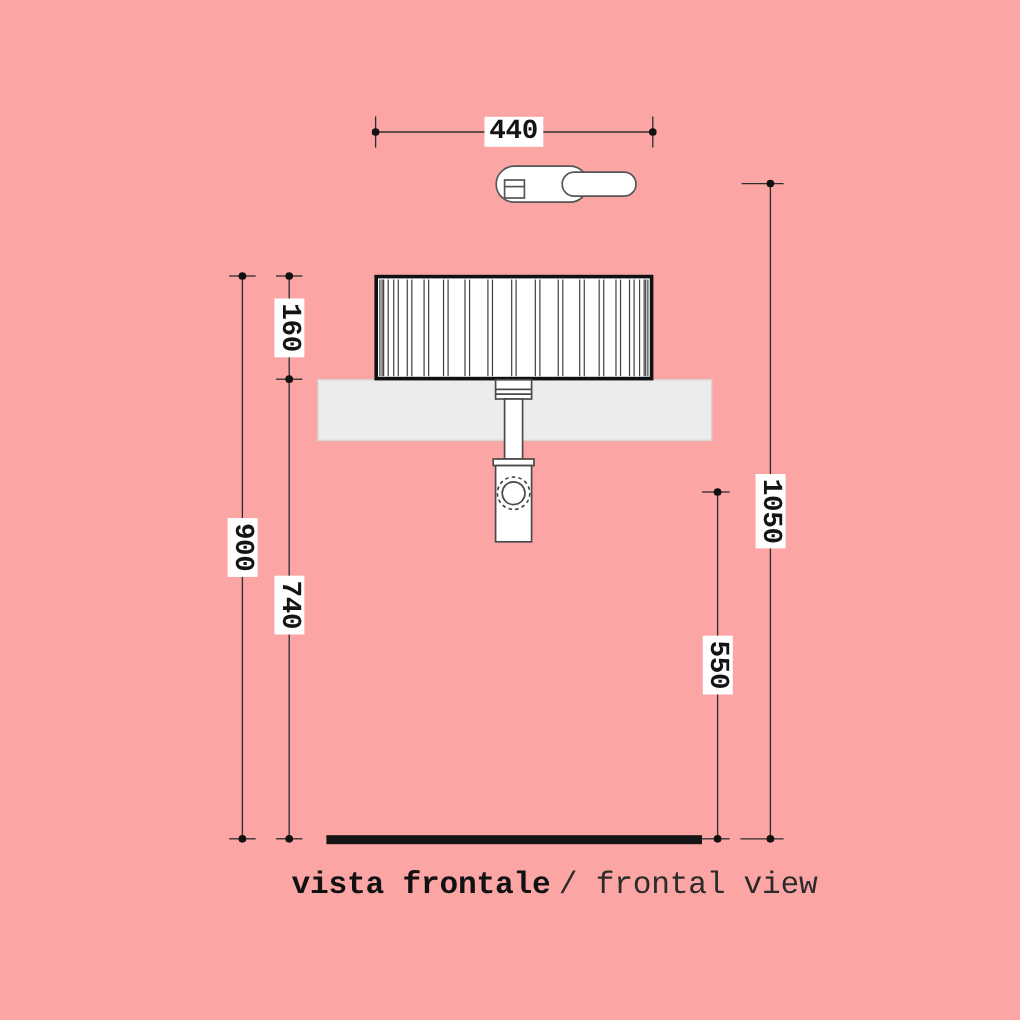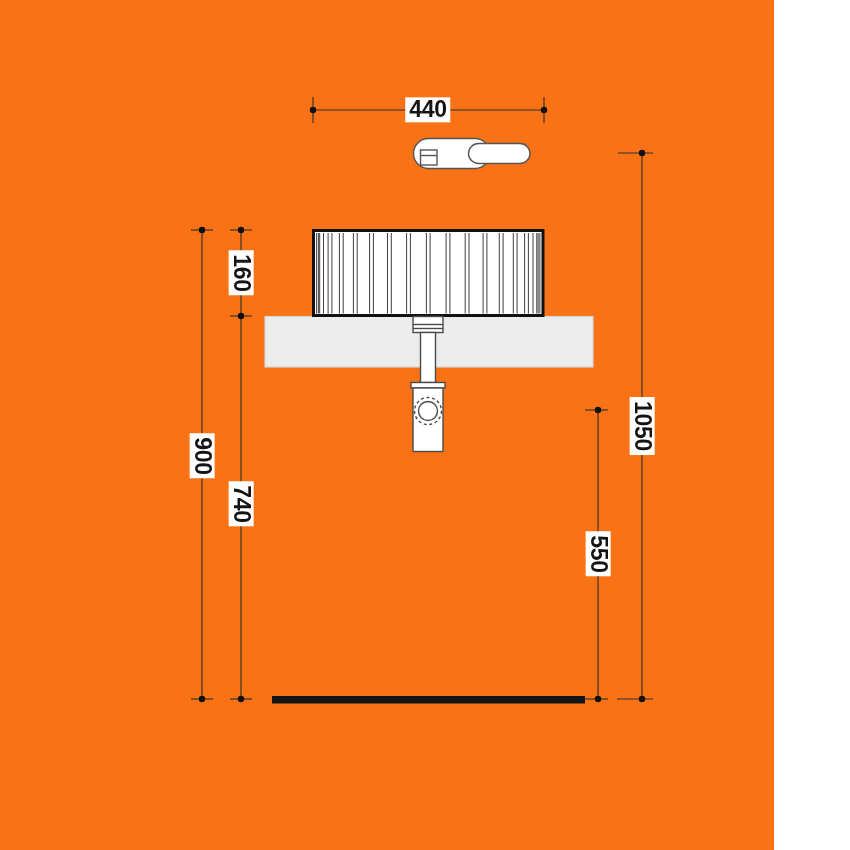--- a/index.html
+++ b/index.html
@@ -1,20 +1,20 @@
 <!DOCTYPE html>
 <html><head>
 <meta charset="utf-8">
 <style>
   html,body{margin:0;padding:0;background:#ffffff;}
   .canvas{
     position:relative;
-    width:774px;height:850px;
-    background:#f97316;
-    font-family:Liberation Sans, sans-serif;
+    width:850px;height:850px;
+    background:#fca5a5;
+    font-family:Liberation Mono, monospace;
     overflow:hidden;
   }
   .drawing-svg{position:absolute;left:0;top:0;width:850px;height:850px;}
   .dim-label{
     position:absolute;
     font-weight:bold;
     font-size:23px;
     letter-spacing:-0.3px;
     color:#141414;
     background:#ffffff;
@@ -165,14 +165,17 @@
   <div class="dim-label vertical" style="left:241px;top:273px;">160</div>
 
   <div class="dim-label vertical" style="left:202px;top:456px;">900</div>
 
   <div class="dim-label vertical" style="left:241px;top:504px;">740</div>
 
   <div class="dim-label vertical" style="left:598px;top:554px;">550</div>
 
   <div class="dim-label vertical" style="left:642px;top:426px;">1050</div>
 
+  <div class="caption">
+    <span class="cap-primary">vista frontale</span><span class="cap-secondary">/ frontal view</span>
+  </div>
 
 </div>
 
 </body></html>

